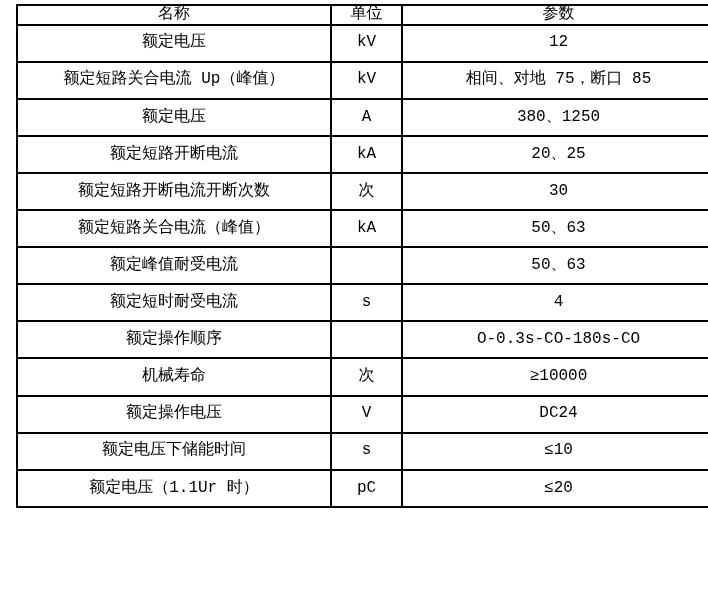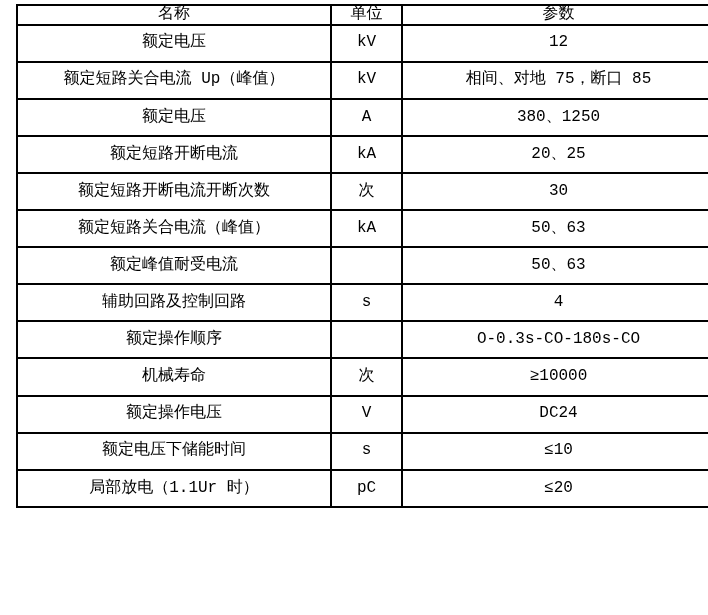--- a/index.html
+++ b/index.html
@@ -91,21 +91,21 @@
           <td>额定短路关合电流（峰值）</td>
           <td>kA</td>
           <td>50、63</td>
         </tr>
         <tr>
           <td>额定峰值耐受电流</td>
           <td></td>
           <td>50、63</td>
         </tr>
         <tr>
-          <td>辅助回路及控制回路</td>
+          <td>额定短时耐受电流</td>
           <td>s</td>
           <td>4</td>
         </tr>
         <tr>
           <td>额定操作顺序</td>
           <td></td>
           <td>O-0.3s-CO-180s-CO</td>
         </tr>
         <tr>
           <td>机械寿命</td>
@@ -116,19 +116,19 @@
           <td>额定操作电压</td>
           <td>V</td>
           <td>DC24</td>
         </tr>
         <tr>
           <td>额定电压下储能时间</td>
           <td>s</td>
           <td>≤10</td>
         </tr>
         <tr>
-          <td>局部放电（1.1Ur 时）</td>
+          <td>额定电压（1.1Ur 时）</td>
           <td>pC</td>
           <td>≤20</td>
         </tr>
       </tbody>
   </table>
 </div>
 
 </body></html>

